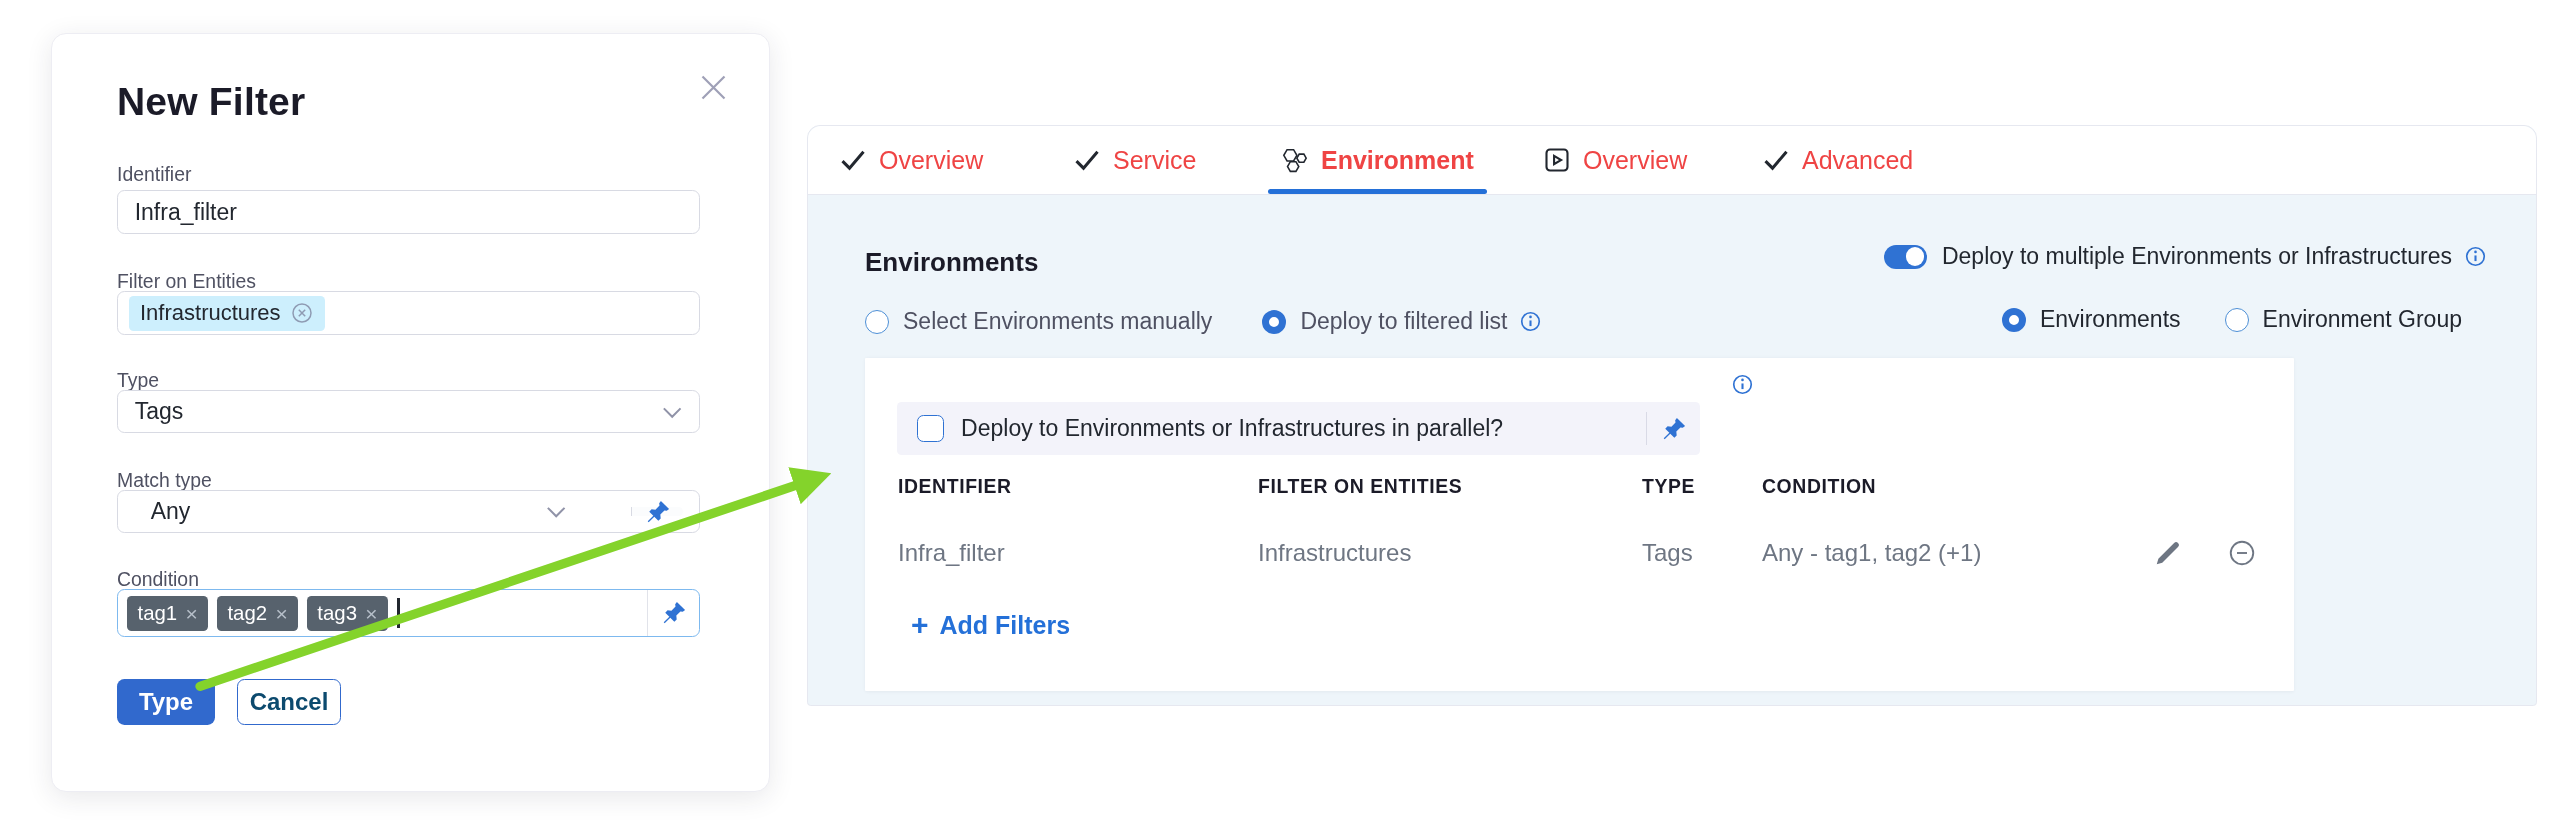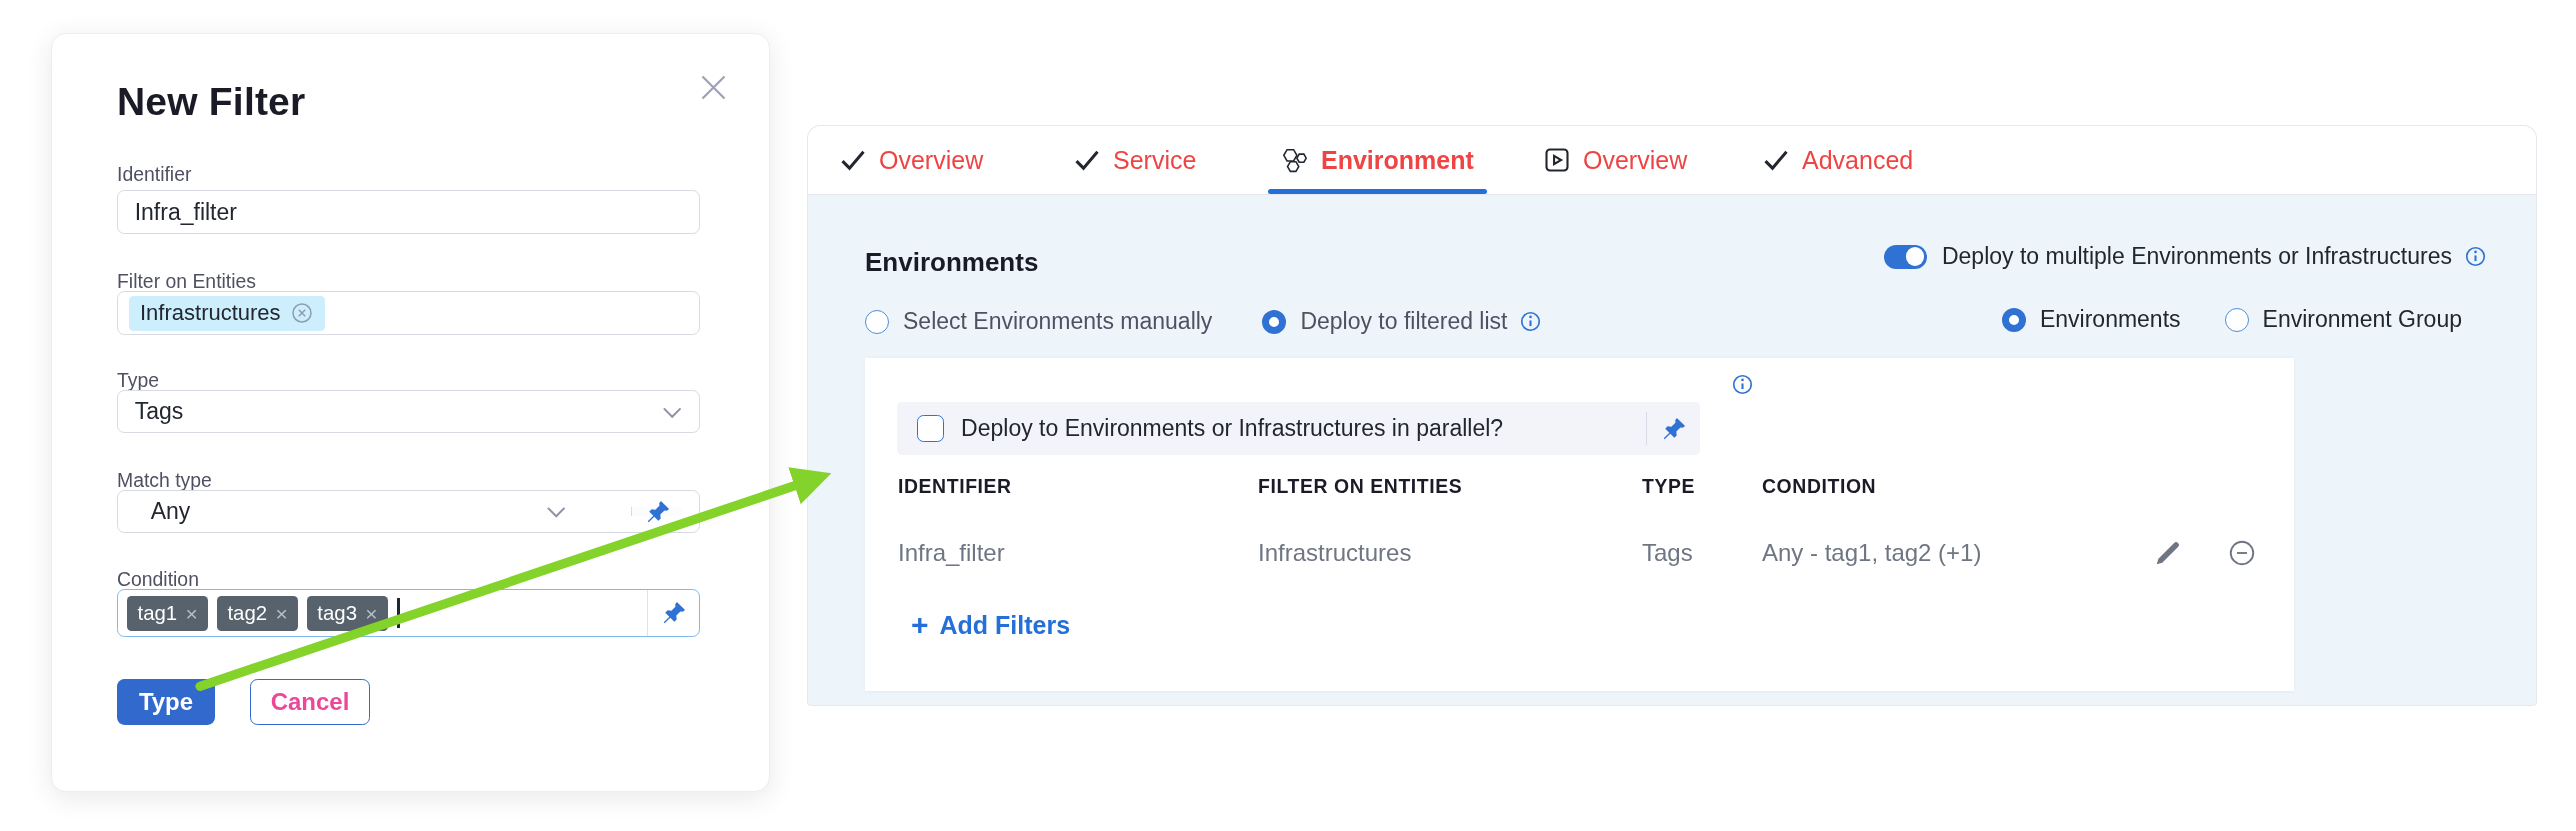--- a/index.html
+++ b/index.html
@@ -50,21 +50,21 @@
     font-size:20.4px; color:#ffffff; margin-left:9.3px;
   }
   .chip-dark .x { color:#b6bfc9; font-size:21px; line-height:1; }
   .caret-bar { width:2.8px; height:30px; background:#22272f; margin-left:9.3px; }
   .cond-fill { flex:1; }
   .btn {
     position:absolute; height:46px; border-radius:7.4px; font-size:24px; font-weight:bold;
     display:flex; align-items:center; justify-content:center; cursor:pointer;
   }
   .btn-save { left:65px; top:645px; width:98px; background:#3169cd; color:#fff; }
-  .btn-cancel { left:185px; top:645px; width:120px; background:#fff; color:#ec4899; border:1.9px solid #3169cd;margin-left:13px; }
+  .btn-cancel { left:185px; top:645px; width:104px; background:#fff; color:#0c4a6e; border:1.9px solid #3169cd; }
 
   
   .panel {
     position:absolute; left:807px; top:125px; width:1730px; height:581px;
     border:0.9px solid #e6e8f0; border-radius:13px 13px 3.7px 3.7px; background:#eef5fa;
   }
   .tabbar {
     position:absolute; left:0; top:0; width:100%; height:69px;
     background:#ffffff; border-bottom:0.9px solid #e6e8f0; border-radius:13px 13px 0 0;
   }

